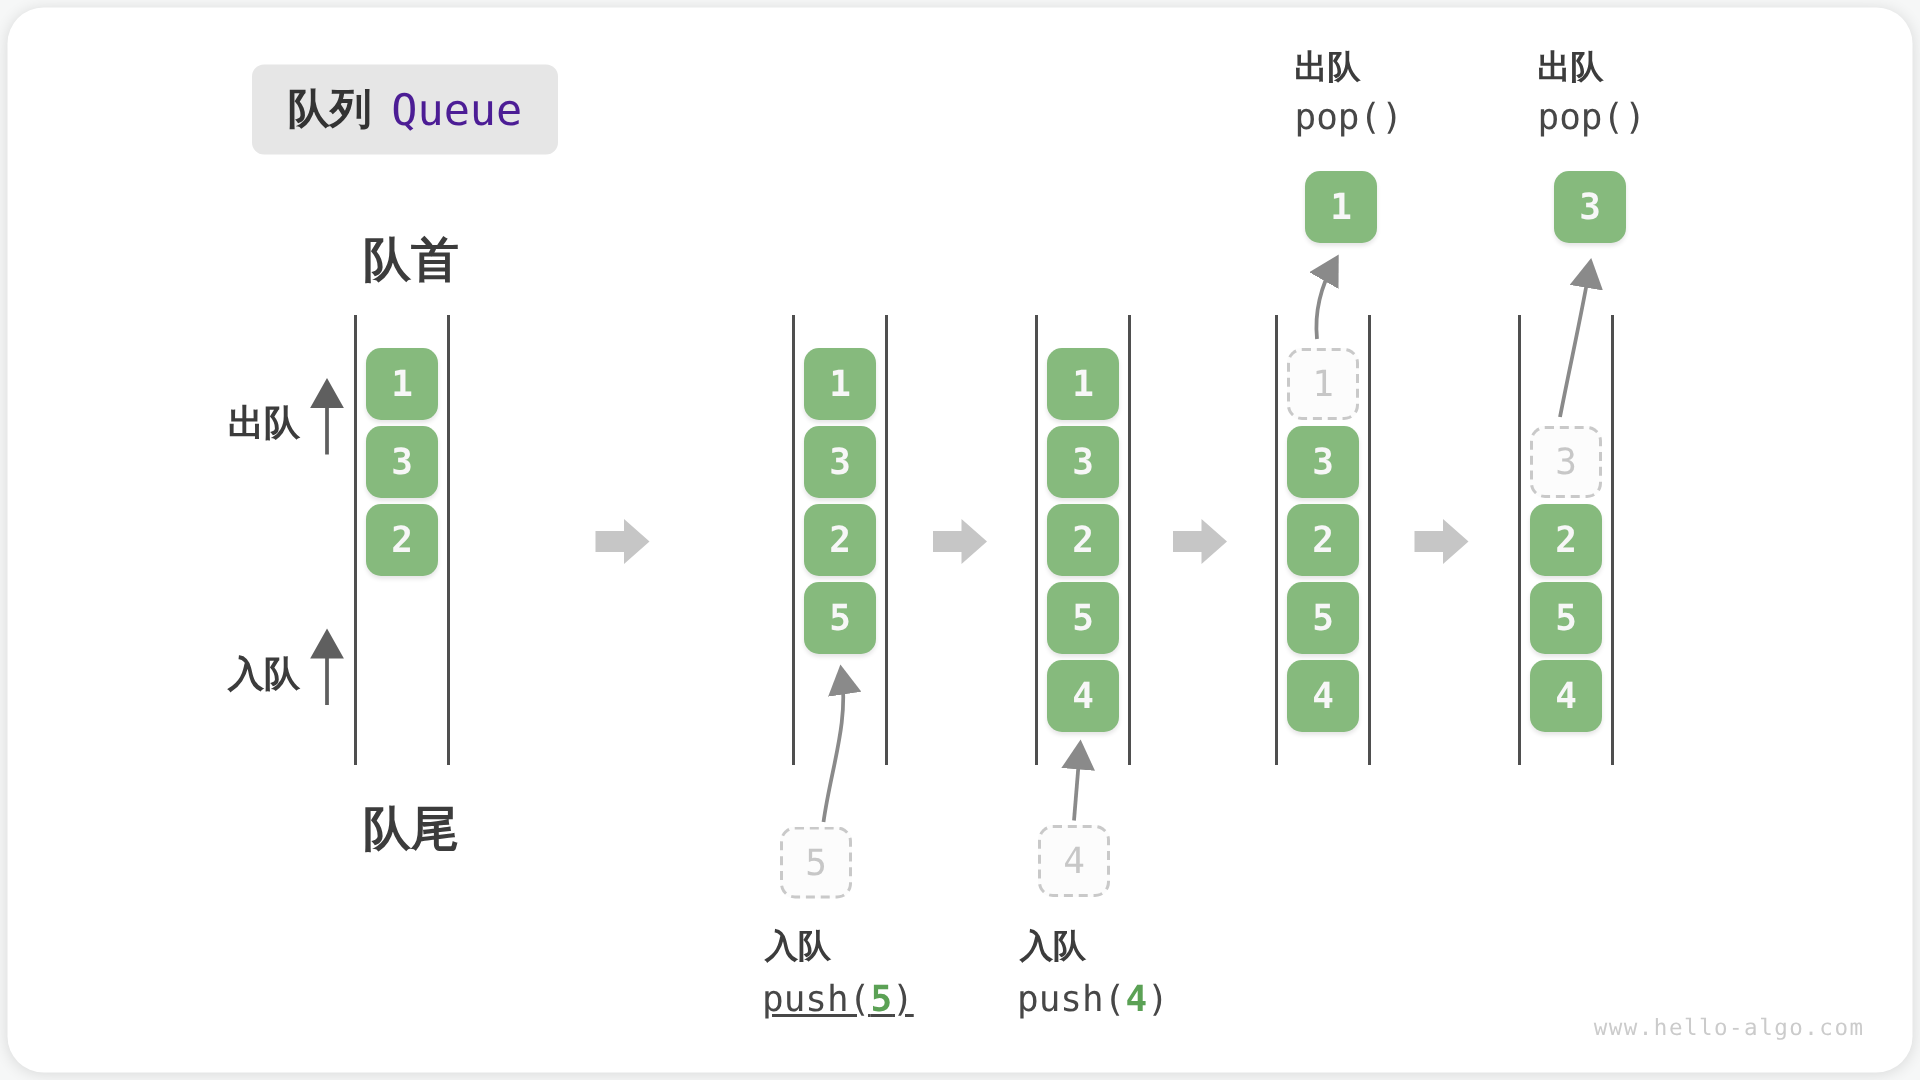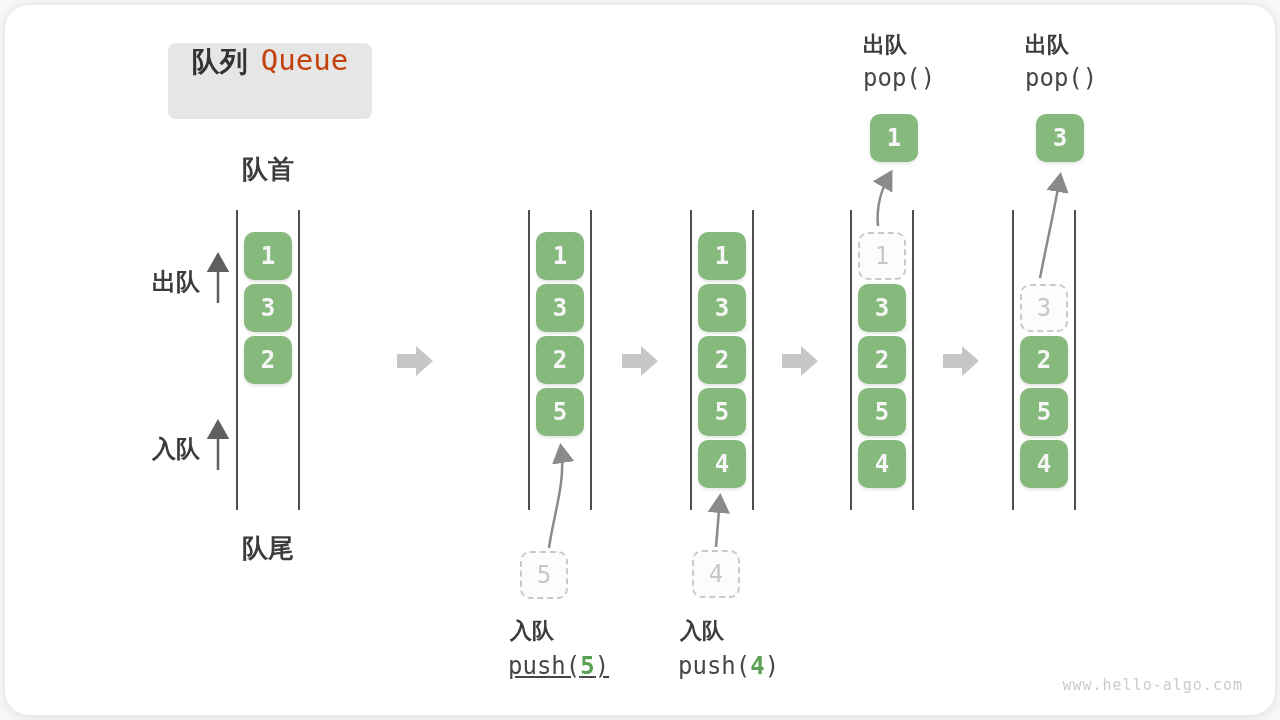--- a/index.html
+++ b/index.html
@@ -11,26 +11,26 @@
     --dark:#3c3c3c;
     --code:#474747;
   }
   *{margin:0;padding:0;box-sizing:border-box;}
   html,body{width:1280px;height:720px;background:#f6f7f7;overflow:hidden;}
   .canvas{position:relative;width:1280px;height:720px;font-family:"Liberation Sans",sans-serif;}
   .card{position:absolute;left:5px;top:5px;width:1270px;height:710px;background:#ffffff;
         border-radius:24px;box-shadow:0 1px 10px rgba(0,0,0,0.12);}
   .abs{position:absolute;}
   
-  .title-box{position:absolute;left:168px;top:43px;width:204px;height:76px;background:#e6e6e6;
-             border-radius:8px;display:flex;align-items:flex-start;justify-content:center;gap:13px;}
+  .title-box{position:absolute;left:168px;top:43px;width:204px;height:60px;background:#e6e6e6;
+             border-radius:8px;display:flex;align-items:center;justify-content:center;gap:13px;}
   .title-zh{font-size:28px;font-weight:bold;color:#333333;}
-  .title-en{font-family:"DejaVu Sans Mono",monospace;font-size:29px;color:#c2410c;}
+  .title-en{font-family:"DejaVu Sans Mono",monospace;font-size:29px;color:#4c1d95;}
   
-  .zh-label{position:absolute;font-weight:bold;color:var(--dark);font-size:26px;white-space:nowrap;}
+  .zh-label{position:absolute;font-weight:bold;color:var(--dark);font-size:32px;white-space:nowrap;}
   .zh-label.small{font-size:24px;}
   .op-zh{font-size:22px;font-weight:bold;color:var(--dark);white-space:nowrap;}
   .op-code{font-family:"DejaVu Sans Mono",monospace;font-size:24px;color:var(--code);white-space:nowrap;}
   .op-code .arg{color:var(--arg-green);font-weight:bold;}
   
   .qline{position:absolute;top:210px;width:2px;height:300px;background:var(--line);}
   
   .qbox{position:absolute;width:48px;height:48px;border-radius:10px;background:var(--green);
         color:#f7f7f7;display:flex;align-items:center;justify-content:center;
         font-family:"DejaVu Sans Mono",monospace;font-size:24px;font-weight:600;

